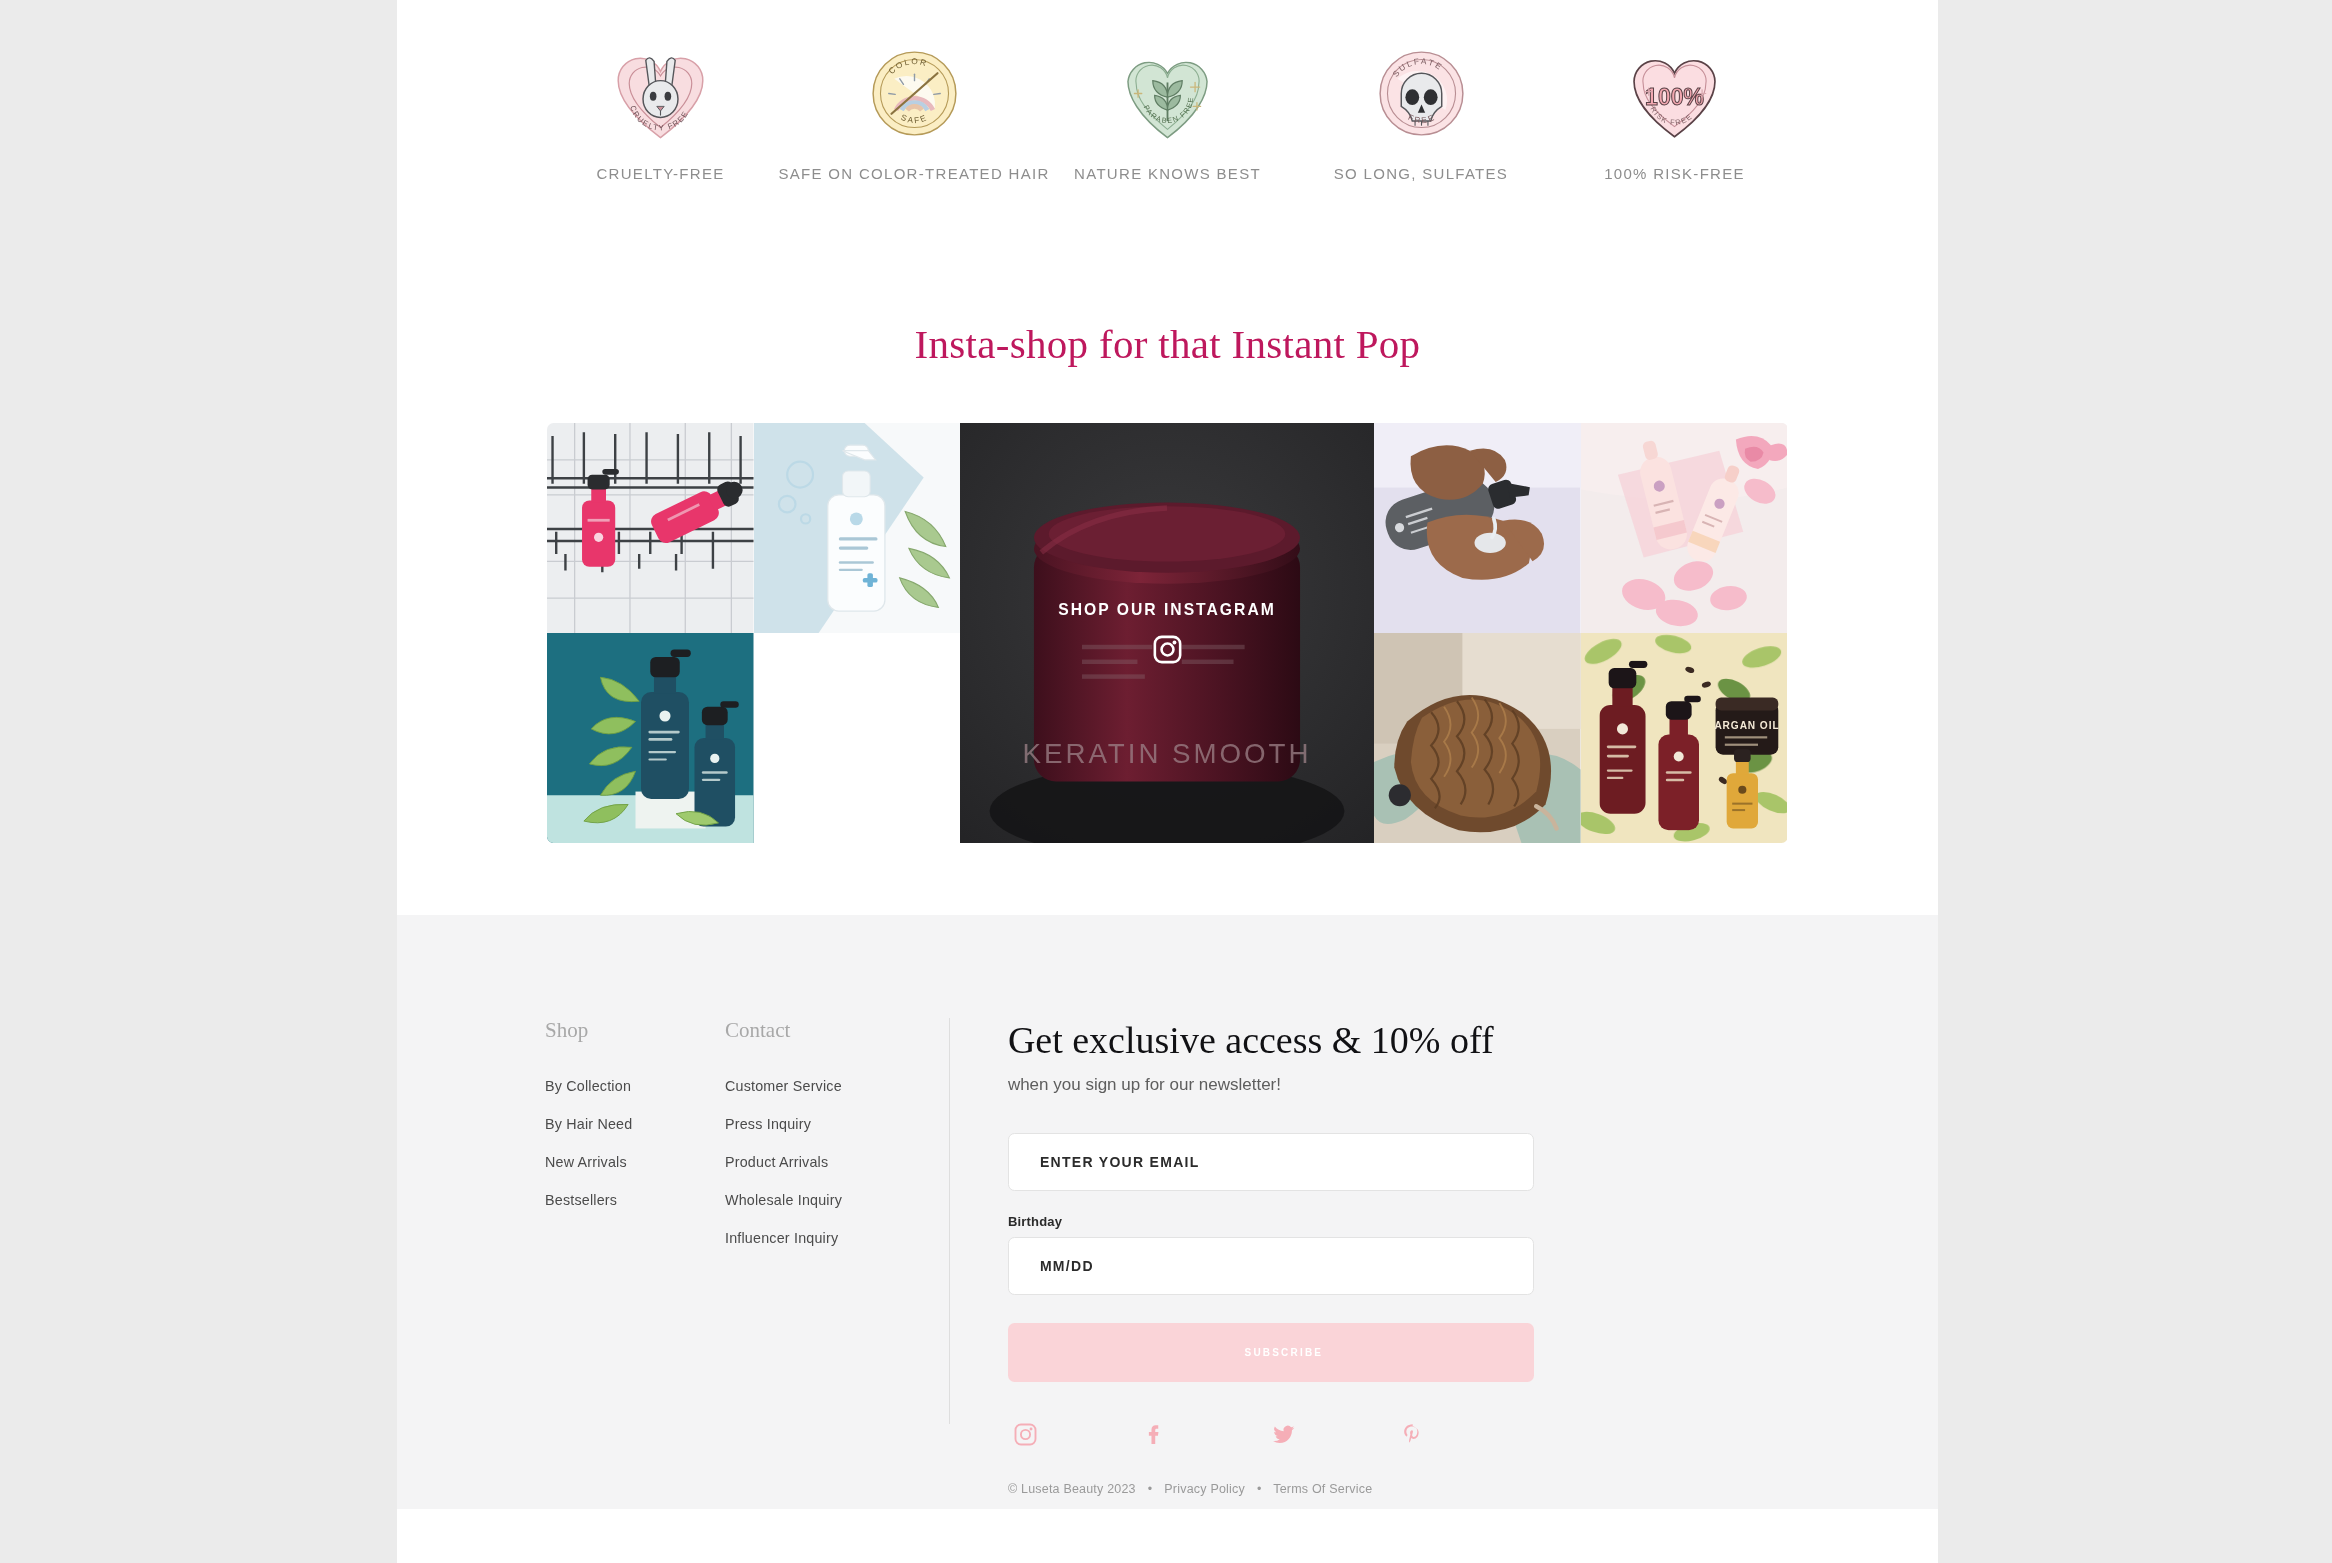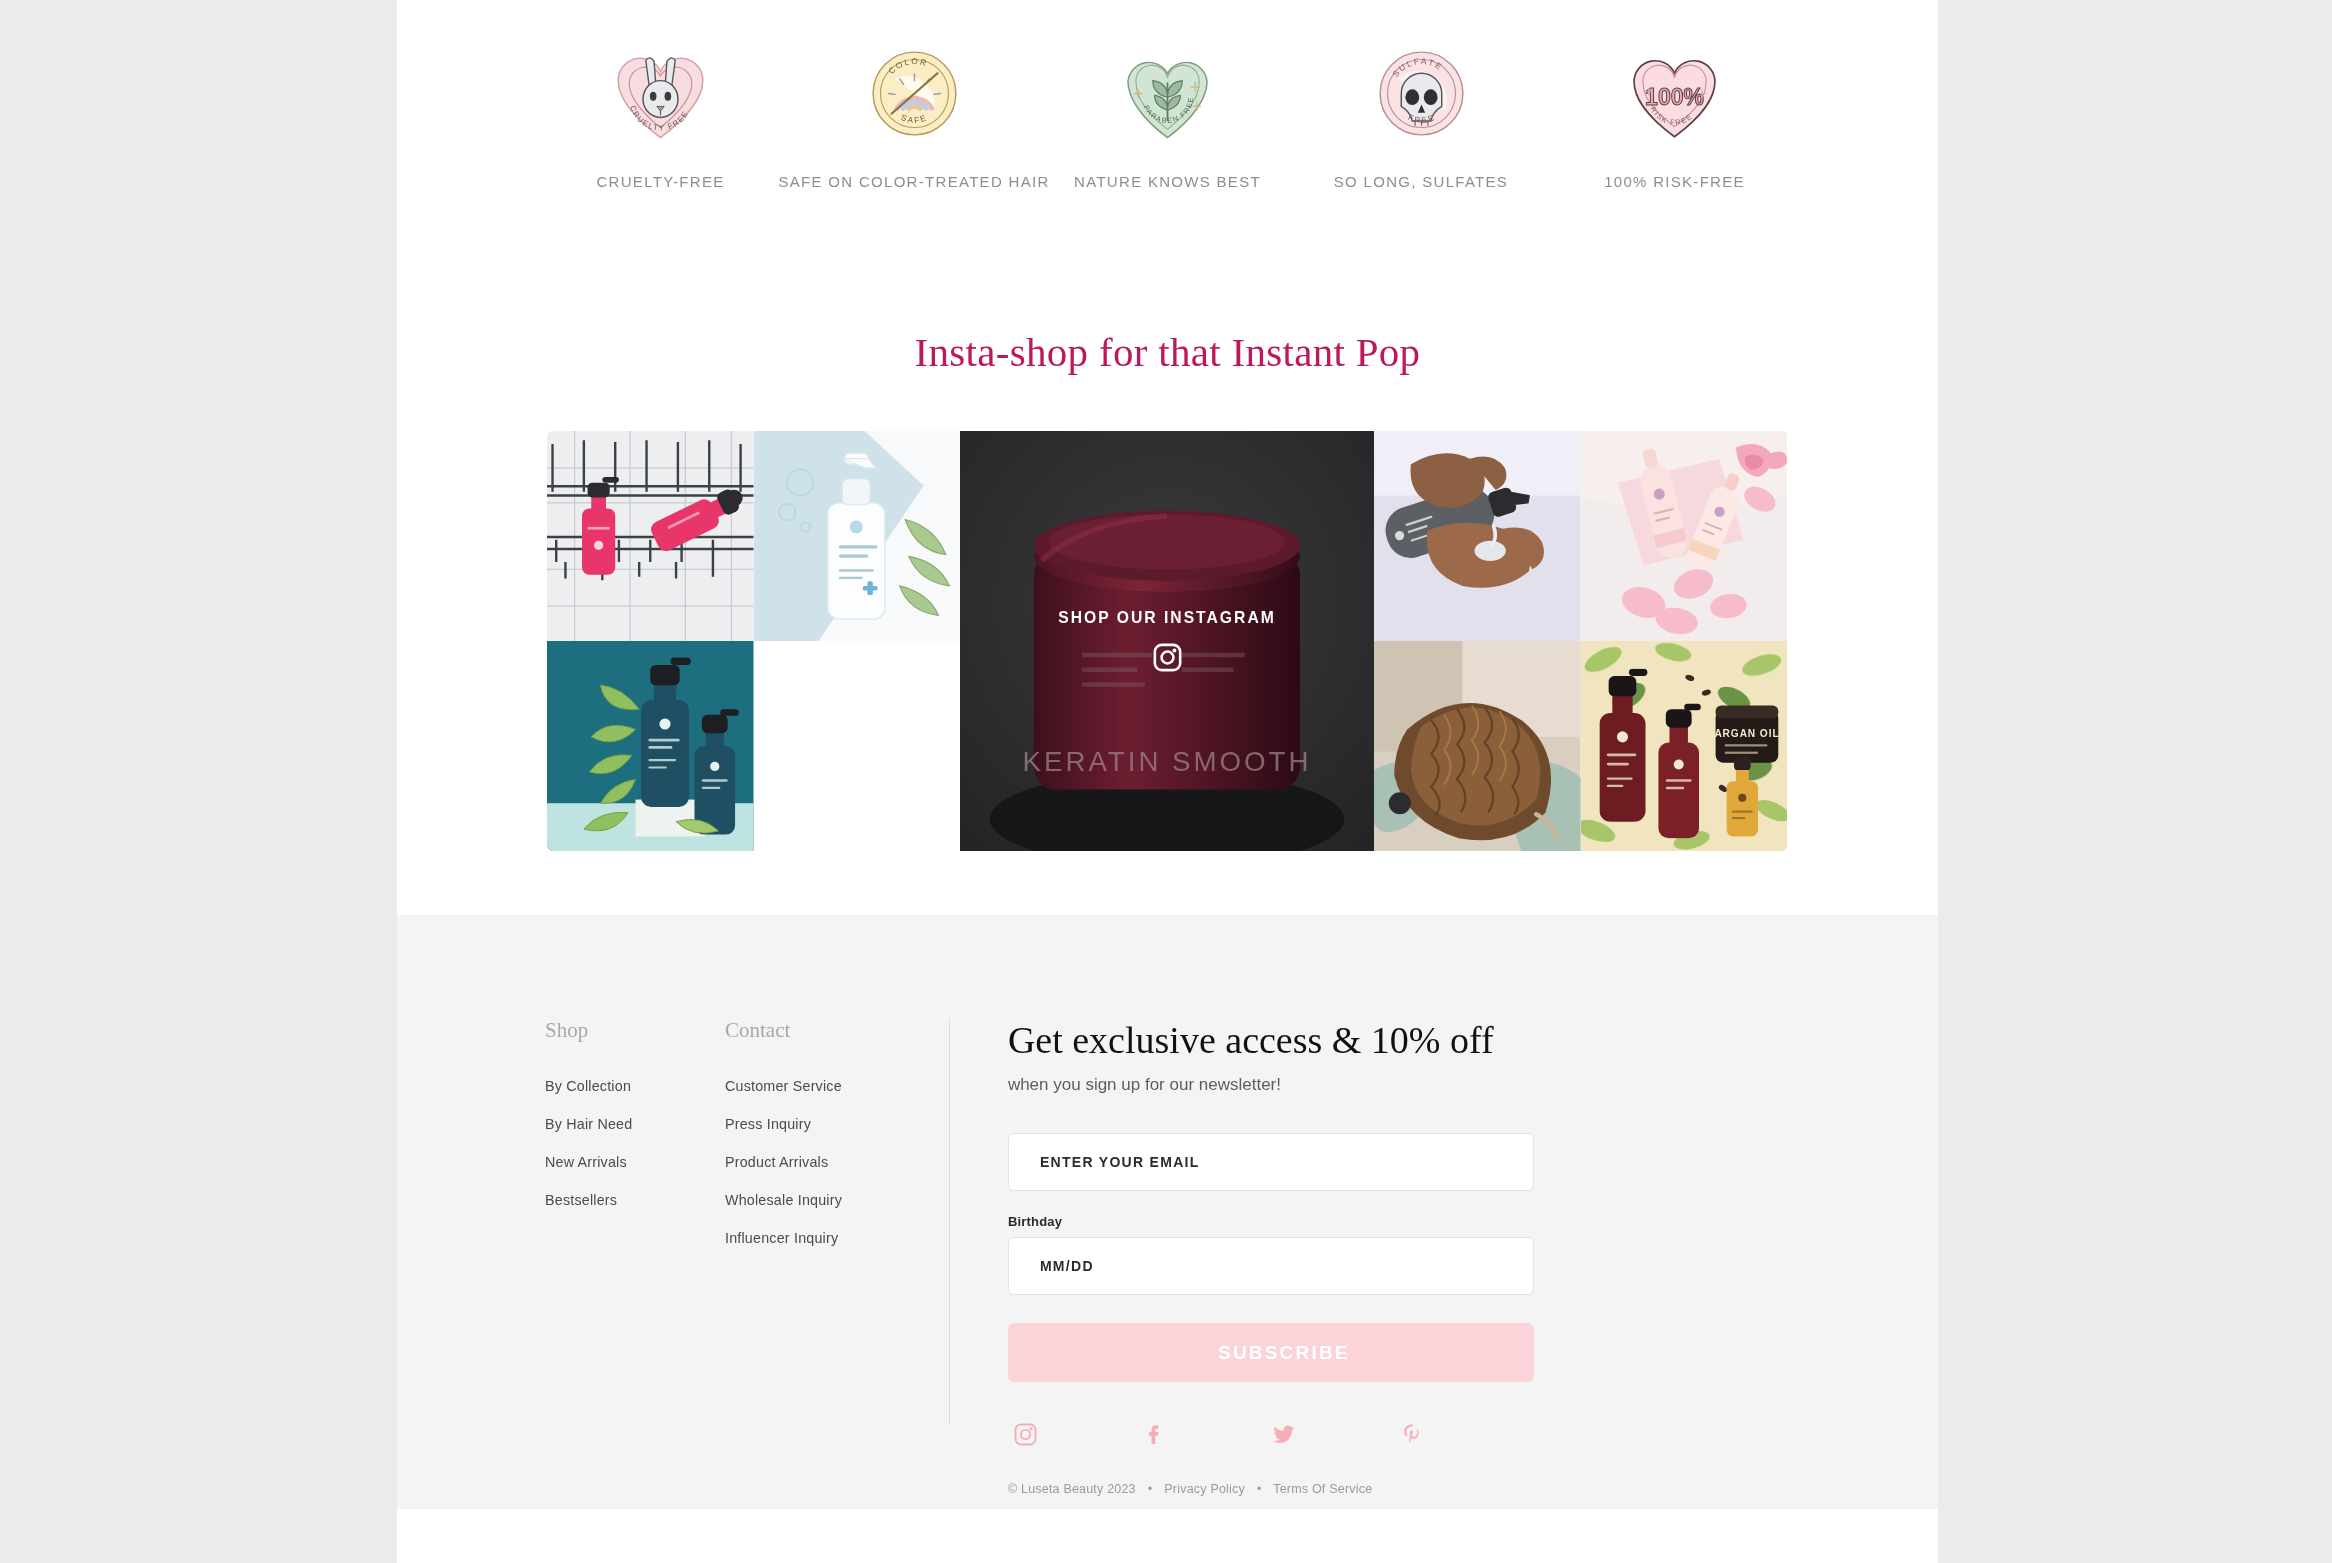--- a/index.html
+++ b/index.html
@@ -16,21 +16,21 @@
   }
 
   
   .badges{
     display:flex;justify-content:space-between;align-items:flex-start;
     padding:42px 148px 0 148px;
   }
   .badge{width:231px;display:flex;flex-direction:column;align-items:center;}
   .badge-art{width:103px;height:103px;position:relative;}
   .badge-label{
-    margin-top:28px;font-size:15px;letter-spacing:1.3px;
+    margin-top:20px;font-size:15px;letter-spacing:1.3px;
     color:#8d8d8d;text-align:center;white-space:nowrap;
     font-family:"Liberation Sans", sans-serif;
   }
 
   
   .insta-heading{
     text-align:center;font-family:"Liberation Serif", serif;
     font-size:41px;color:#be185d;font-weight:400;
     margin:138px 0 0 0;letter-spacing:0.3px;
   }
@@ -92,21 +92,21 @@
     font-size:14px;letter-spacing:1.3px;color:#2b2b2b;font-weight:600;
     font-family:"Liberation Sans", sans-serif;
   }
   .field::placeholder{color:#2b2b2b;opacity:1;}
   .field-label{
     display:block;font-size:13px;color:#2b2b2b;font-weight:700;
     margin:23px 0 8.3px 0;letter-spacing:0.2px;
   }
   .subscribe{
     width:100%;height:59px;margin-top:28px;border:none;border-radius:6.5px;
-    background:#fad4d8;color:#ffffff;font-size:19px;letter-spacing:2.2px;
+    background:#fad4d8;color:#ffffff;font-size:10px;letter-spacing:2.2px;
     font-weight:600;cursor:pointer;font-family:"Liberation Sans", sans-serif;padding-left:32px;
   }
   .socials{display:flex;gap:104px;margin-top:40px;padding-left:5.5px;}
   .soc{width:25px;height:25px;}
   .legal{
     margin-top:35px;font-size:12.5px;color:#9a9a9a;letter-spacing:0.2px;
   }
   .legal a{color:#9a9a9a;text-decoration:none;}
   .legal .dot{margin:0 8.3px;}
 </style>

